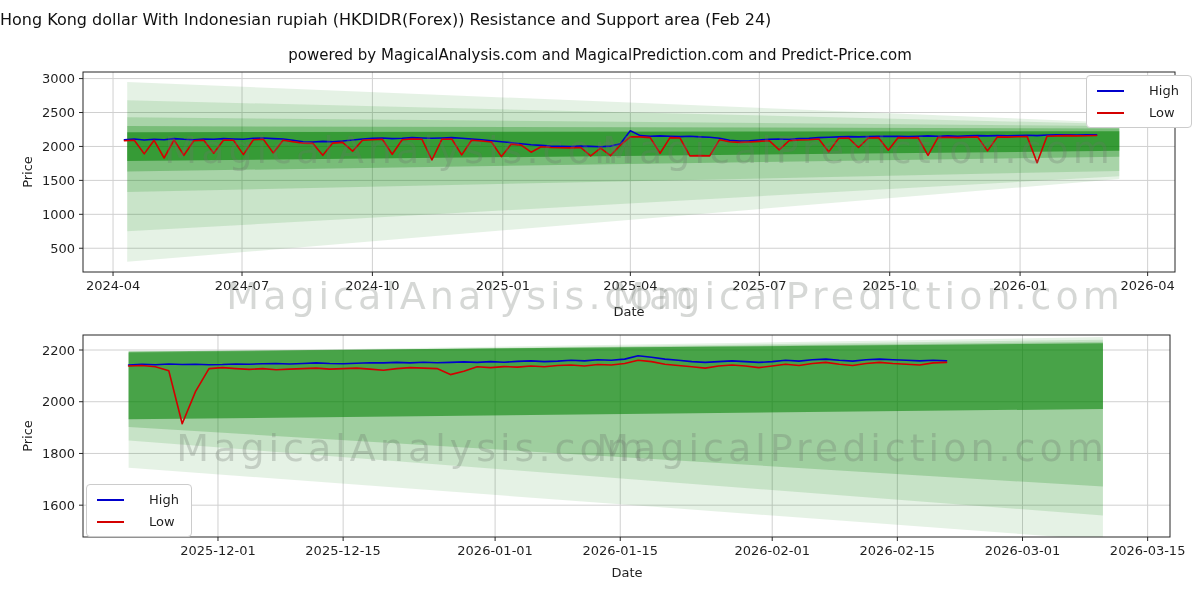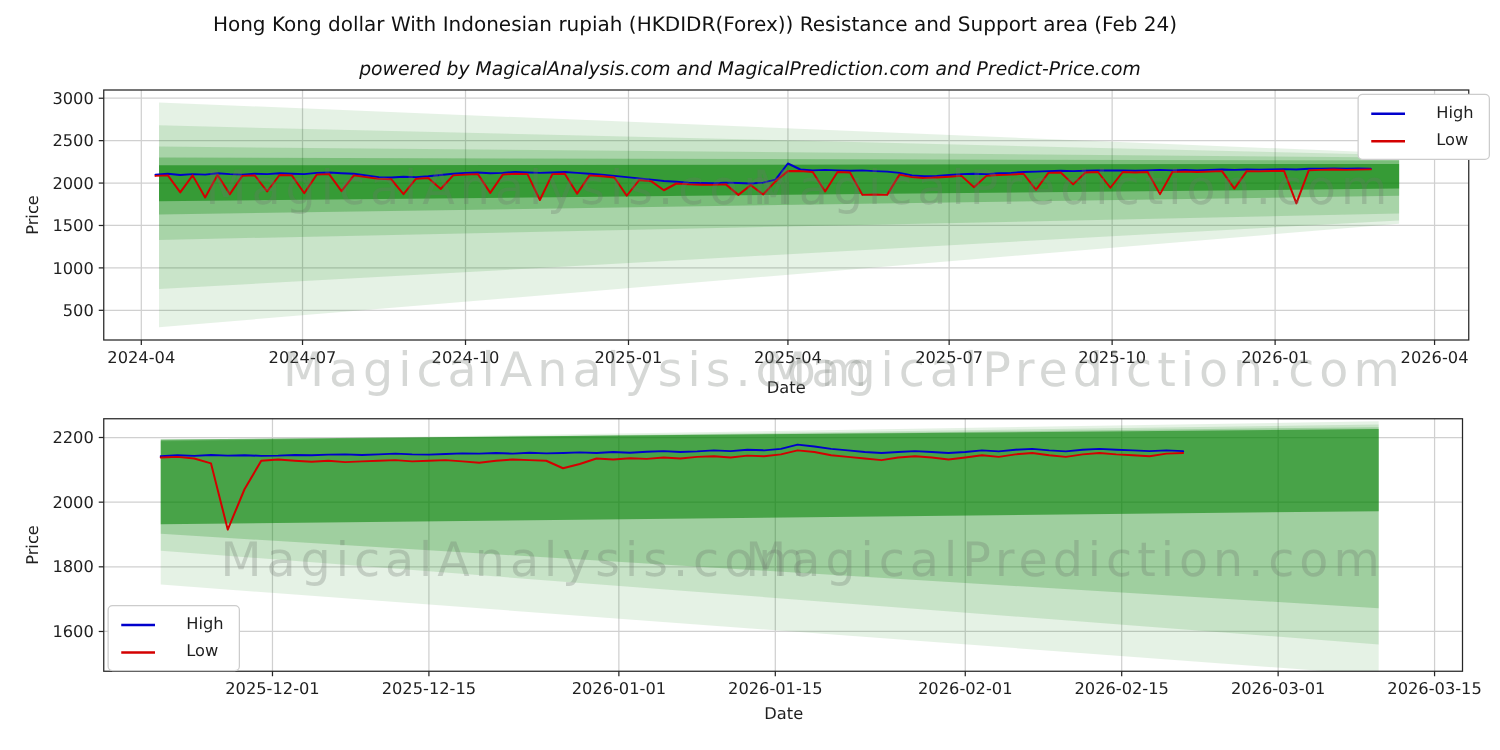--- a/index.html
+++ b/index.html
@@ -1,21 +1,21 @@
 <!DOCTYPE html>
 <html><head>
 <meta charset="utf-8">
 <style>
   html,body{margin:0;padding:0;background:#ffffff;}
   #figure{
     position:relative;width:1200px;height:600px;background:#ffffff;overflow:hidden;
     font-family:"DejaVu Sans",sans-serif;color:#1f1f1f;
   }
-  .fig-title{position:absolute;left:0;top:10px;width:1112px;text-align:center;font-size:16px;color:#111;}
-  .fig-subtitle{position:absolute;left:0;top:46px;width:1200px;text-align:center;font-size:15px;color:#111;font-style:italic;}
+  .fig-title{position:absolute;left:0;top:10px;width:1112px;text-align:left;font-size:16px;color:#111;}
+  .fig-subtitle{position:absolute;left:0;top:46px;width:1200px;text-align:center;font-size:15px;color:#111;}
   svg.chart{position:absolute;left:0;top:0;width:1200px;height:600px;z-index:1;}
   svg.chart text{font-family:"DejaVu Sans",sans-serif;}
   .axis-label{position:absolute;font-size:13px;color:#1f1f1f;transform:translate(-50%,-50%);white-space:nowrap;z-index:2;}
   .axis-label.vert{transform:translate(-50%,-50%) rotate(-90deg);}
   .wm{position:absolute;font-size:38px;letter-spacing:4px;color:rgba(108,116,108,0.28);
       transform:translate(-50%,-50%);white-space:nowrap;z-index:3;pointer-events:none;}
   .wm-a1{left:400px;top:150px;}
   .wm-p1{left:858px;top:150px;}
   .wm-a2{left:462px;top:296px;}
   .wm-p2{left:868px;top:296px;}

